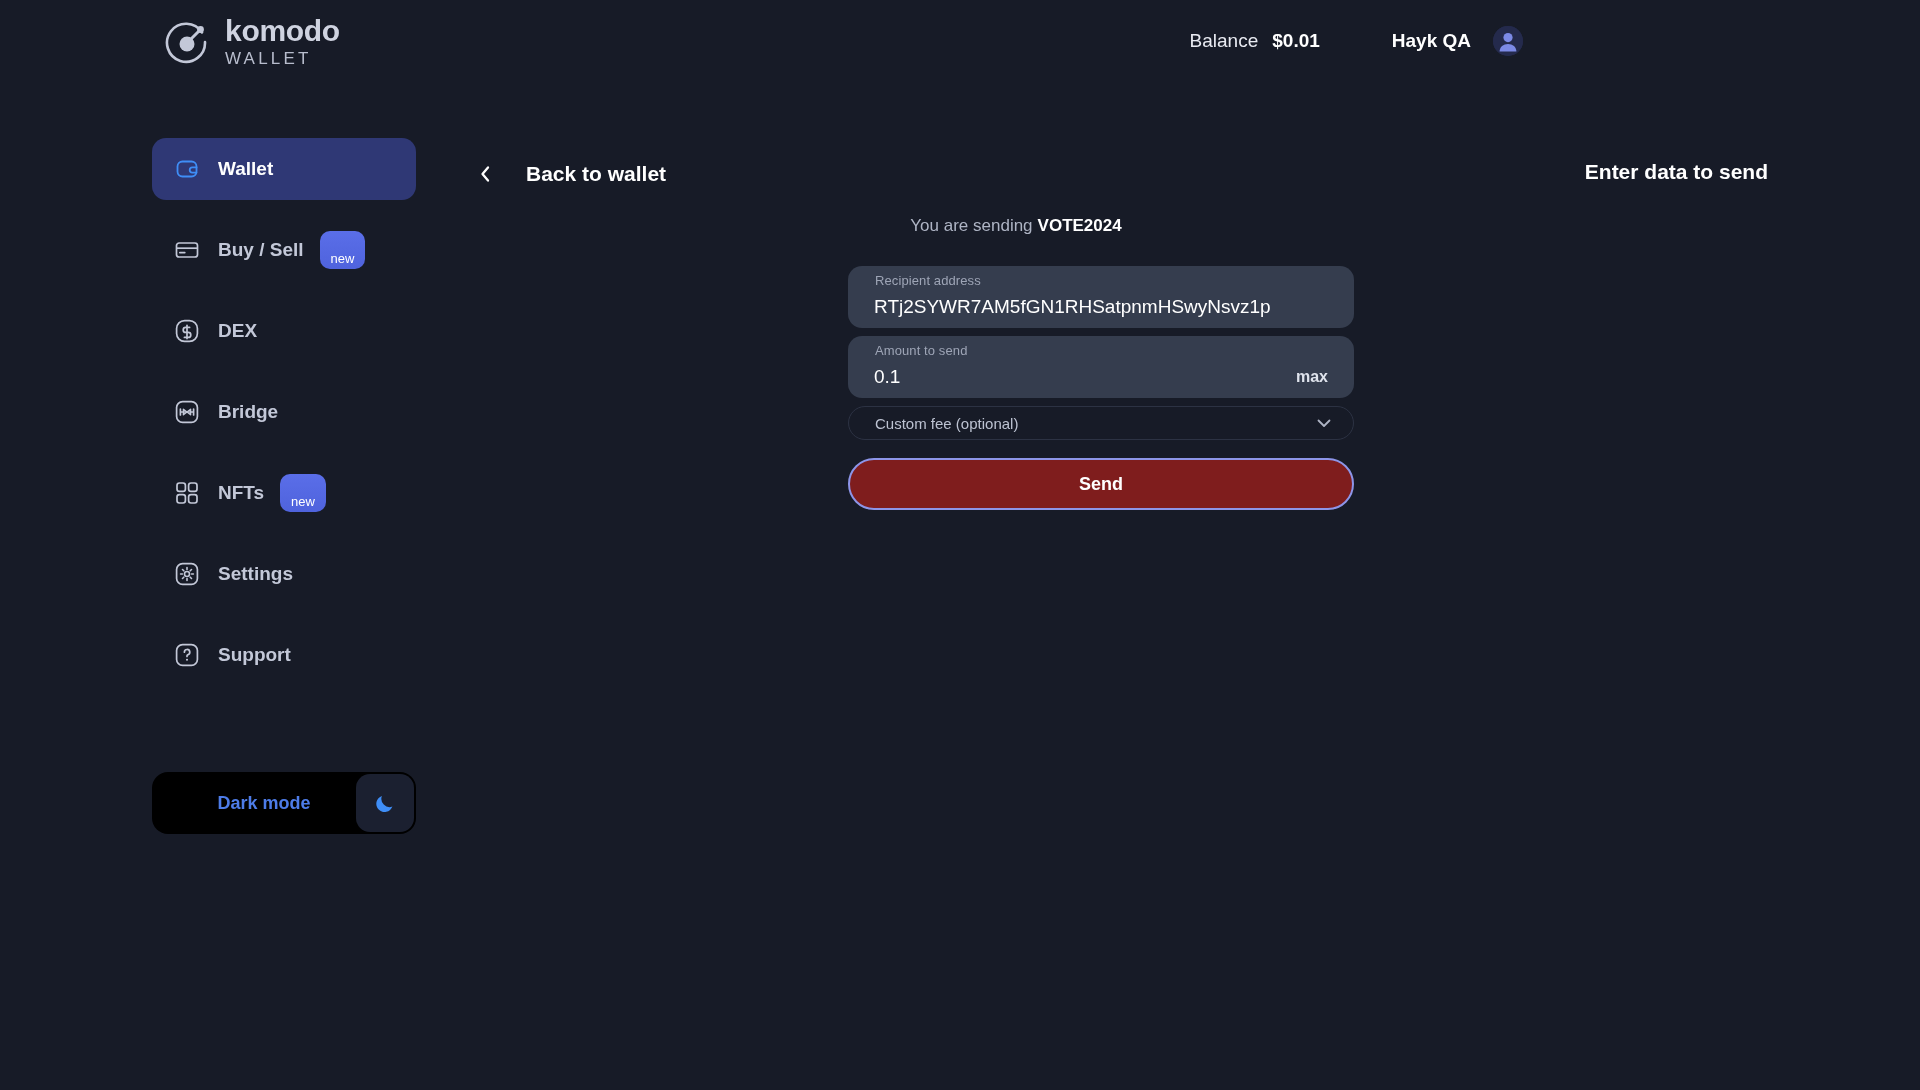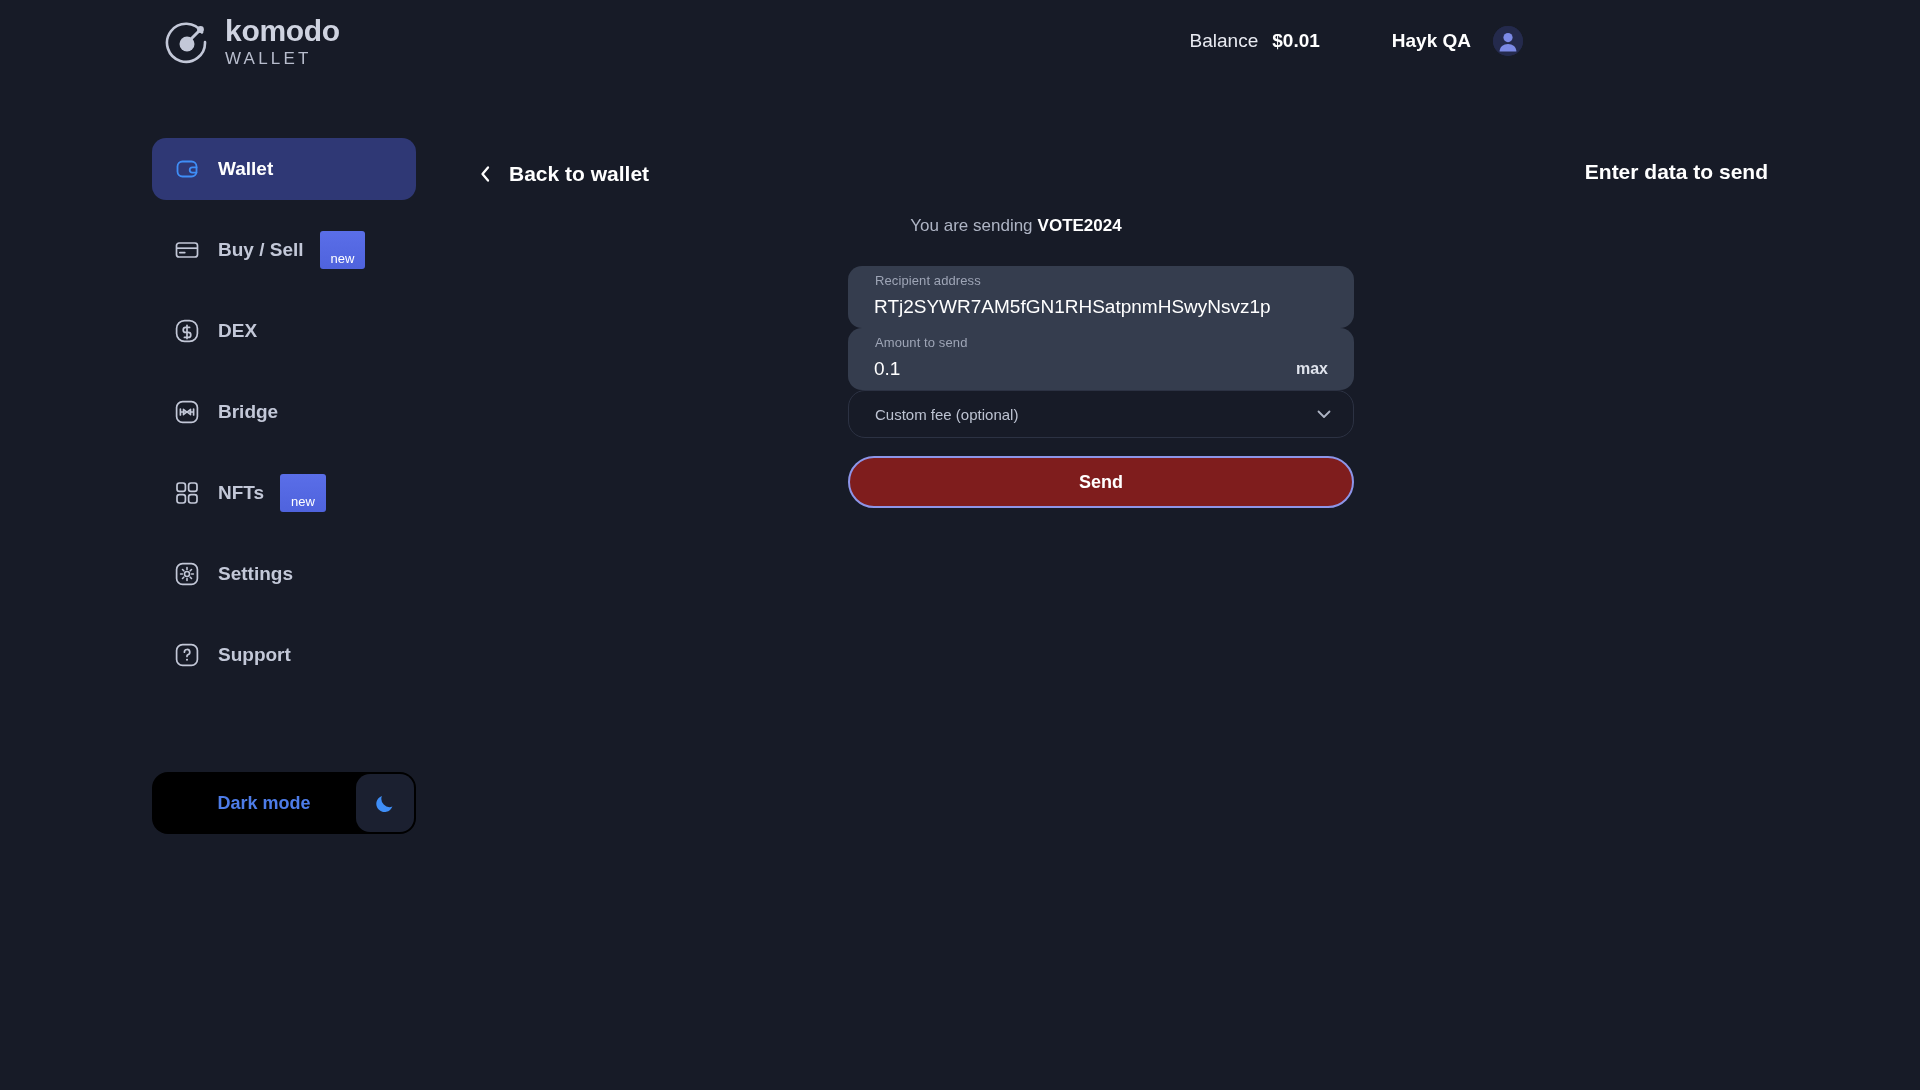--- a/index.html
+++ b/index.html
@@ -141,21 +141,21 @@
   }
   .nav-item.active .nav-label { color: #ffffff; }
 
   .badge-new {
     margin-left: 16px;
     background: linear-gradient(180deg, #5a6ee8 0%, #4f63dd 100%);
     color: #ffffff;
     font-size: 13px;
     font-weight: 500;
     padding: 21px 11px 4px;
-    border-radius: 3px;
+    border-radius: 10px;
     line-height: 1;
   }
 
   
   .theme-toggle {
     position: absolute;
     left: 152px;
     top: 772px;
     width: 264px;
     height: 62px;
@@ -192,21 +192,21 @@
     right: 0;
     bottom: 0;
   }
 
   .back-link {
     position: absolute;
     left: 61px;
     top: 24px;
     display: flex;
     align-items: center;
-    gap: 16px;
+    gap: 33px;
     cursor: pointer;
   }
   .back-chevron {
     display: flex;
     align-items: center;
     justify-content: center;
     width: 16px; height: 22px;
   }
   .back-text {
     font-size: 21px;
@@ -246,21 +246,21 @@
     left: 432px;
     top: 128px;
     width: 506px;
   }
 
   .field {
     position: relative;
     background: #353d4e;
     border-radius: 14px;
     height: 62px;
-    margin-bottom: 0;
+    margin-bottom: 8px;
     display: flex;
     align-items: flex-end;
     padding: 0 26px 10px;
   }
   .field-label {
     position: absolute;
     left: 27px;
     top: 7px;
     font-size: 13px;
     color: #9ea5b6;
@@ -281,21 +281,21 @@
     right: 26px;
     bottom: 12px;
     font-size: 16px;
     font-weight: 700;
     color: #dfe3ec;
     cursor: pointer;
   }
 
   .select-row {
     position: relative;
-    height: 48px;
+    height: 34px;
     border: 1px solid #2c3243;
     border-radius: 17px;
     display: flex;
     align-items: center;
     padding: 0 26px;
     margin-bottom: 18px;
     cursor: pointer;
   }
   .select-text {
     font-size: 15px;

